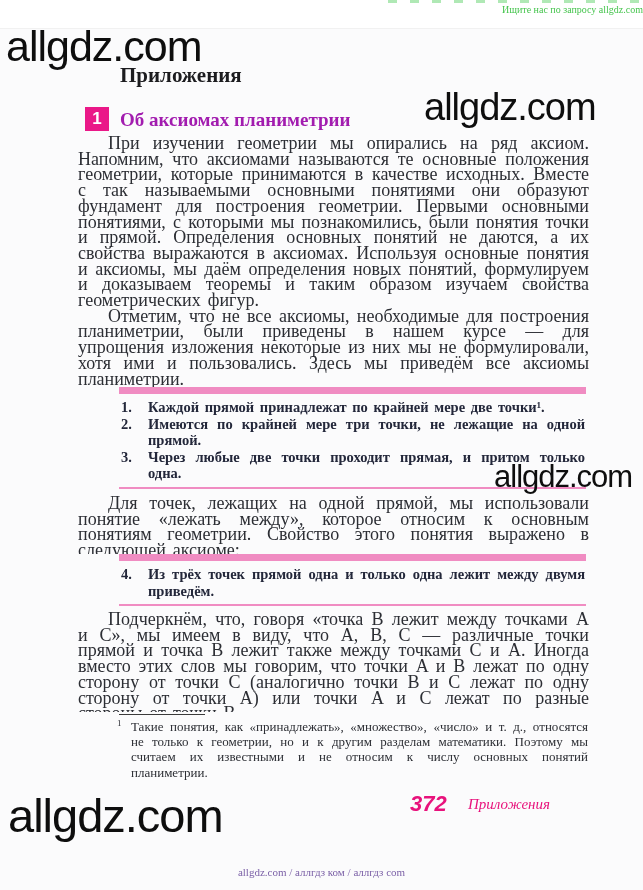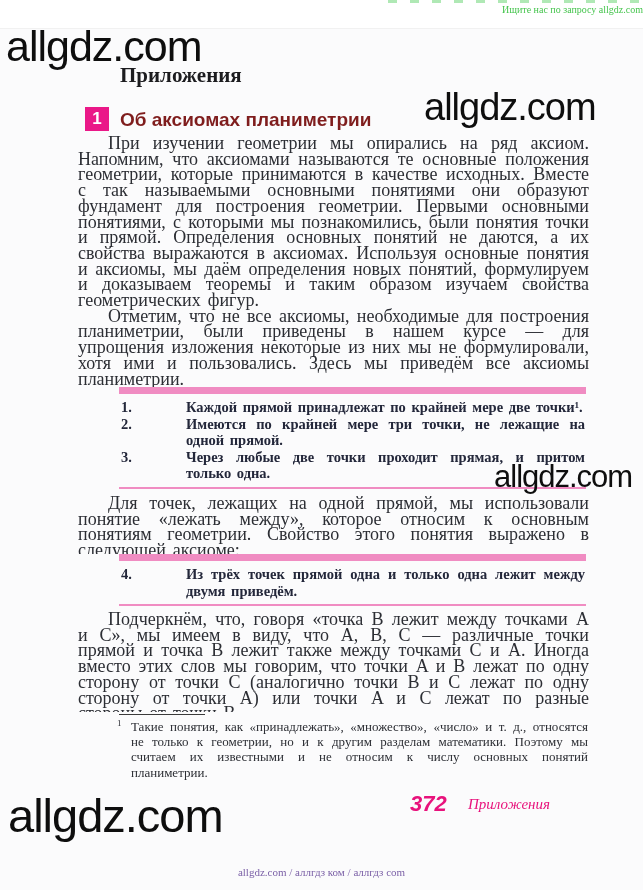--- a/index.html
+++ b/index.html
@@ -16,36 +16,36 @@
     letter-spacing:-1px;white-space:nowrap;z-index:5;font-weight:400;}
   .wm-1{left:6px;top:22px;font-size:43px;}
   .wm-2{left:424px;top:86px;font-size:38px;}
   .wm-3{left:494px;top:459px;font-size:31px;}
   .wm-4{left:8px;top:788px;font-size:47px;}
   .chapter-title{position:absolute;left:120px;top:63px;font-family:"Liberation Serif",serif;
     font-weight:bold;font-size:21px;color:#1c1c1f;}
   .badge{position:absolute;left:85px;top:107px;width:24px;height:24px;background:#ea1888;
     color:#fff;font-family:"Liberation Sans",sans-serif;font-weight:bold;font-size:17px;
     display:flex;align-items:center;justify-content:center;}
-  .section-title{position:absolute;left:120px;top:109px;font-family:Liberation Sans, sans-serif;
-    font-weight:bold;font-size:19px;color:#7f1d1d;}
+  .section-title{position:absolute;left:120px;top:109px;font-family:Liberation Serif, serif;
+    font-weight:bold;font-size:19px;color:#a21caf;}
   .bodyblock{position:absolute;left:78px;width:511px;text-align:justify;
     font-size:18px;line-height:15.7px;color:#2c2e34;word-spacing:2.5px;overflow:hidden;}
   .bodyblock p{margin:0;text-indent:30px;}
   #body1{top:136px;height:251px;}
   #body2{top:496px;height:58px;}
   #body3{top:612px;height:100px;}
   .axiom-box{position:absolute;left:119px;width:467px;}
   #box1{top:387px;}
   #box2{top:554px;}
   .axiom-bar{height:7px;background:#f08cc2;}
   .axiom-items{border-bottom:2px solid #f08cc2;padding:5px 0 5px 0;}
   .axiom-item{display:flex;font-weight:bold;font-size:14.5px;line-height:16.5px;color:#23273a;}
   .axiom-item .num{flex:none;width:27px;padding-left:2px;}
-  .axiom-item .txt{flex:1;text-align:justify;word-spacing:2px;padding-right:1px;margin-left:38px;}
+  .axiom-item .txt{flex:1;text-align:justify;word-spacing:2px;padding-right:1px;}
   .fn-rule{position:absolute;left:119px;top:714px;width:86px;border-top:1.5px solid #3a3a3a;}
   .footnote{position:absolute;left:131px;top:719px;width:457px;text-align:justify;
     font-size:13px;line-height:15.2px;color:#2c2e34;word-spacing:2px;}
   .fn-mark{position:absolute;left:-14px;top:-3px;font-size:9px;}
   .page-num{position:absolute;left:410px;top:791px;font-family:"Liberation Sans",sans-serif;
     font-style:italic;font-weight:bold;font-size:22px;color:#e8127c;}
   .footer-label{position:absolute;left:468px;top:796px;font-family:"Liberation Serif",serif;
     font-style:italic;font-size:15px;color:#e8127c;}
   .site-line{position:absolute;top:866px;left:0;width:100%;text-align:center;
     font-family:Liberation Serif, serif;font-size:11px;color:#7a5fa6;}

